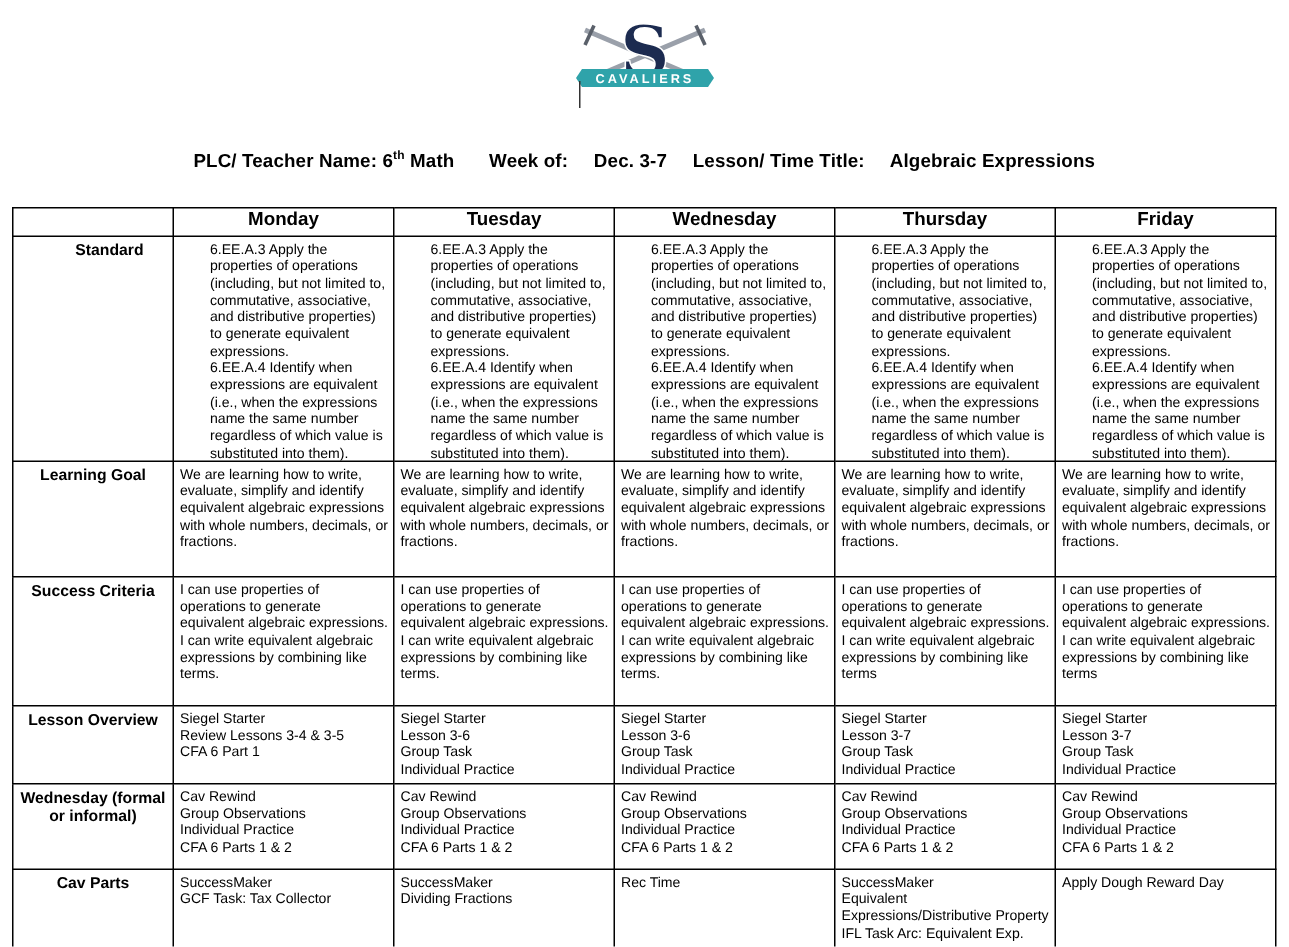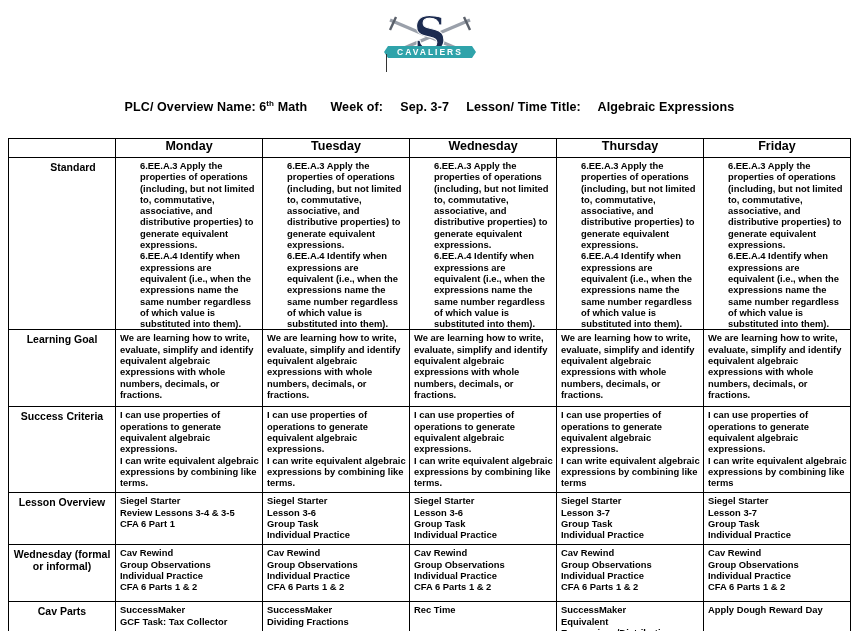--- a/index.html
+++ b/index.html
@@ -24,21 +24,21 @@
   table.plan { position:absolute; top:138px; left:8px; width:843px;
                border-collapse:collapse; table-layout:fixed; }
   table.plan td, table.plan th { border:1px solid #000; vertical-align:top; overflow:hidden; }
   col.c-label { width:107px; }
   col.c-day   { width:147px; }
 
   th.day-head { font-size:12.5px; font-weight:bold; text-align:center; height:19px;
                 vertical-align:middle; padding:0 2px;margin-top:24px; }
   td.row-label { font-size:10.5px; font-weight:bold; text-align:center; padding:3px 2px 0 2px; }
   td.cell { font-size:9.4px; line-height:11.3px; padding:2px 3px 0 4px;
-            white-space:pre-line;font-weight:bold; }
+            white-space:pre-line; }
 
   .r-standard td { height:146px;padding-left:24px; }
   .r-goal     td { height:77px; }
   .r-criteria td { height:86px; }
   .r-overview td { height:52px;margin-top:16px; }
   .r-assess   td { height:57px; }
   .r-cav      td { height:54px; }
 </style>
 </head>
 <body>
@@ -59,26 +59,26 @@
 
       <text x="50" y="42" text-anchor="middle" font-family="'DejaVu Serif', serif" font-size="46" font-weight="bold" fill="#1c2b50" stroke="#ffffff" stroke-width="1">S</text>
 
       <polygon points="8,38 92,38 96,44 92,50 8,50 4,44" fill="#2fa3aa"></polygon>
       <text x="50" y="47" text-anchor="middle" font-family="'Liberation Sans', sans-serif" font-size="8.5" font-weight="bold" letter-spacing="2" fill="#ffffff">CAVALIERS</text>
     </svg>
   </div>
   <div class="cursor-bar"></div>
 
   <div class="title-line">
-    <span>PLC/ Overview Name:</span>
+    <span>PLC/ Teacher Name:</span>
     <span class="u"><span>6</span><sup>th</sup><span> Math</span></span>
     <span class="gap-md"></span>
     <span>Week of:</span>
     <span class="gap-sm"></span>
-    <span class="u">Sep. 3-7</span>
+    <span class="u">Dec. 3-7</span>
     <span class="gap-sm"></span>
     <span>Lesson/ Time Title:</span>
     <span class="gap-sm"></span>
     <span class="u">Algebraic Expressions</span>
   </div>
 
   <table class="plan">
     <colgroup>
       <col class="c-label">
         <col class="c-day">

